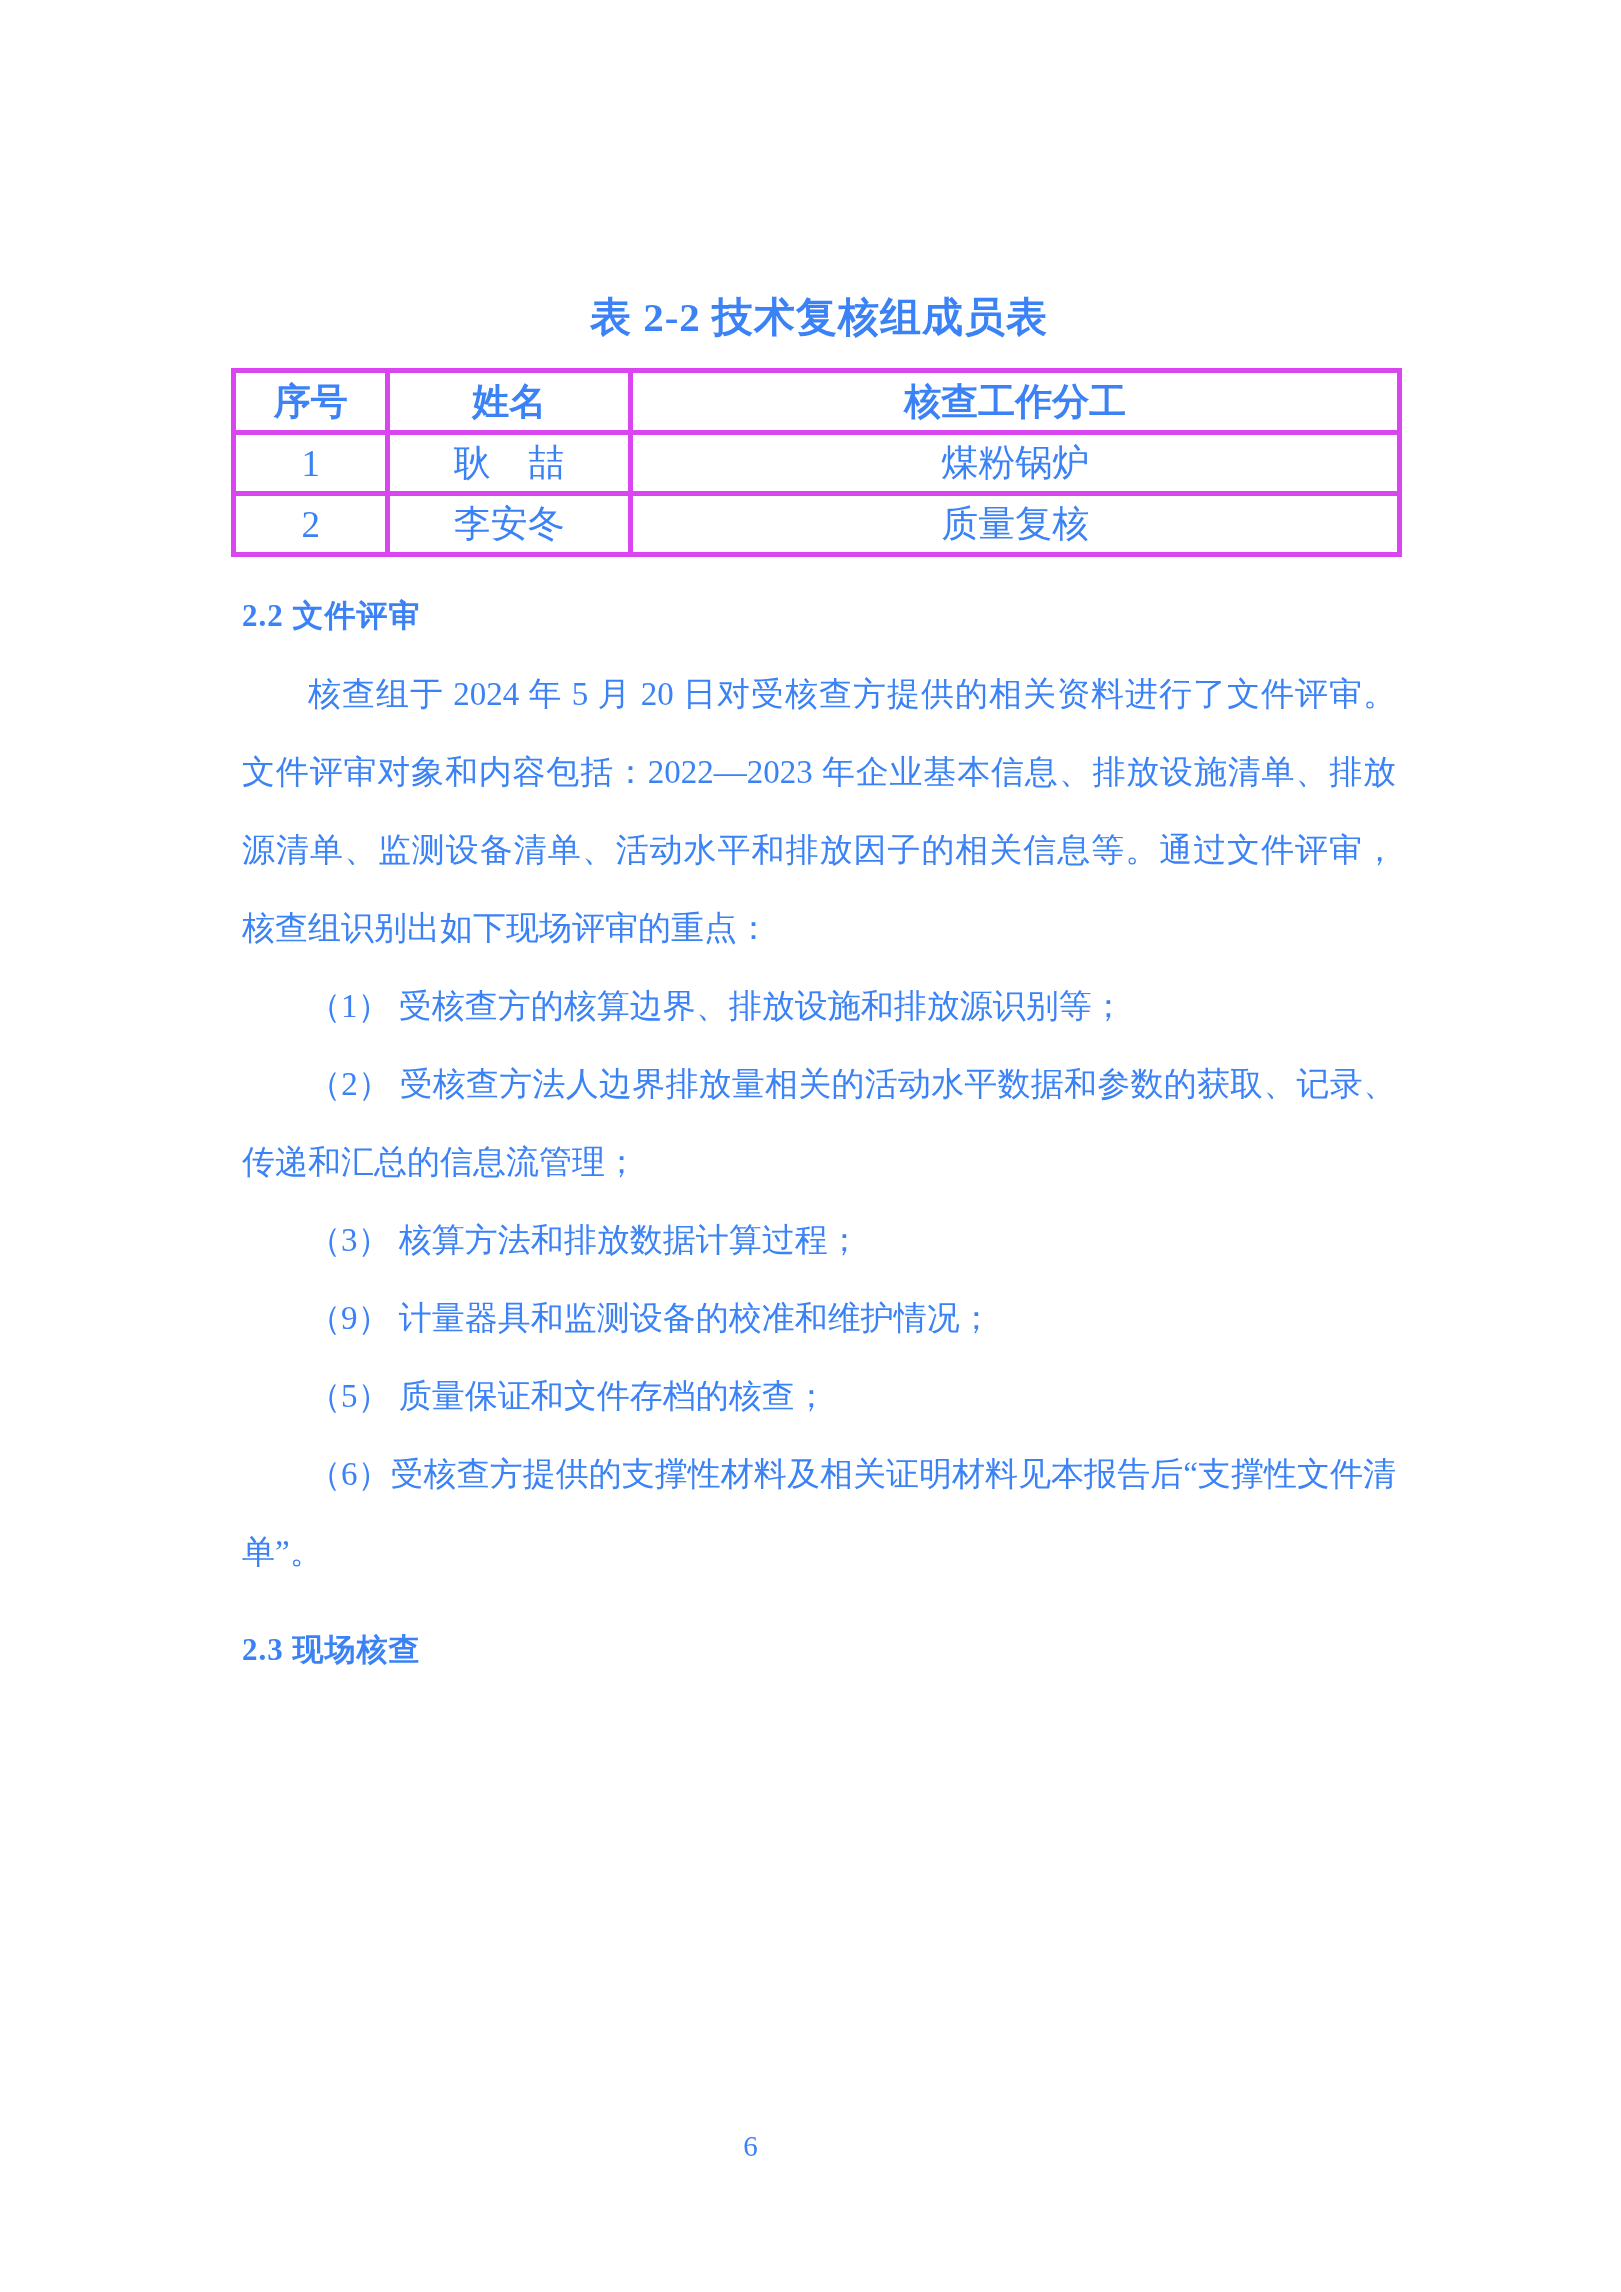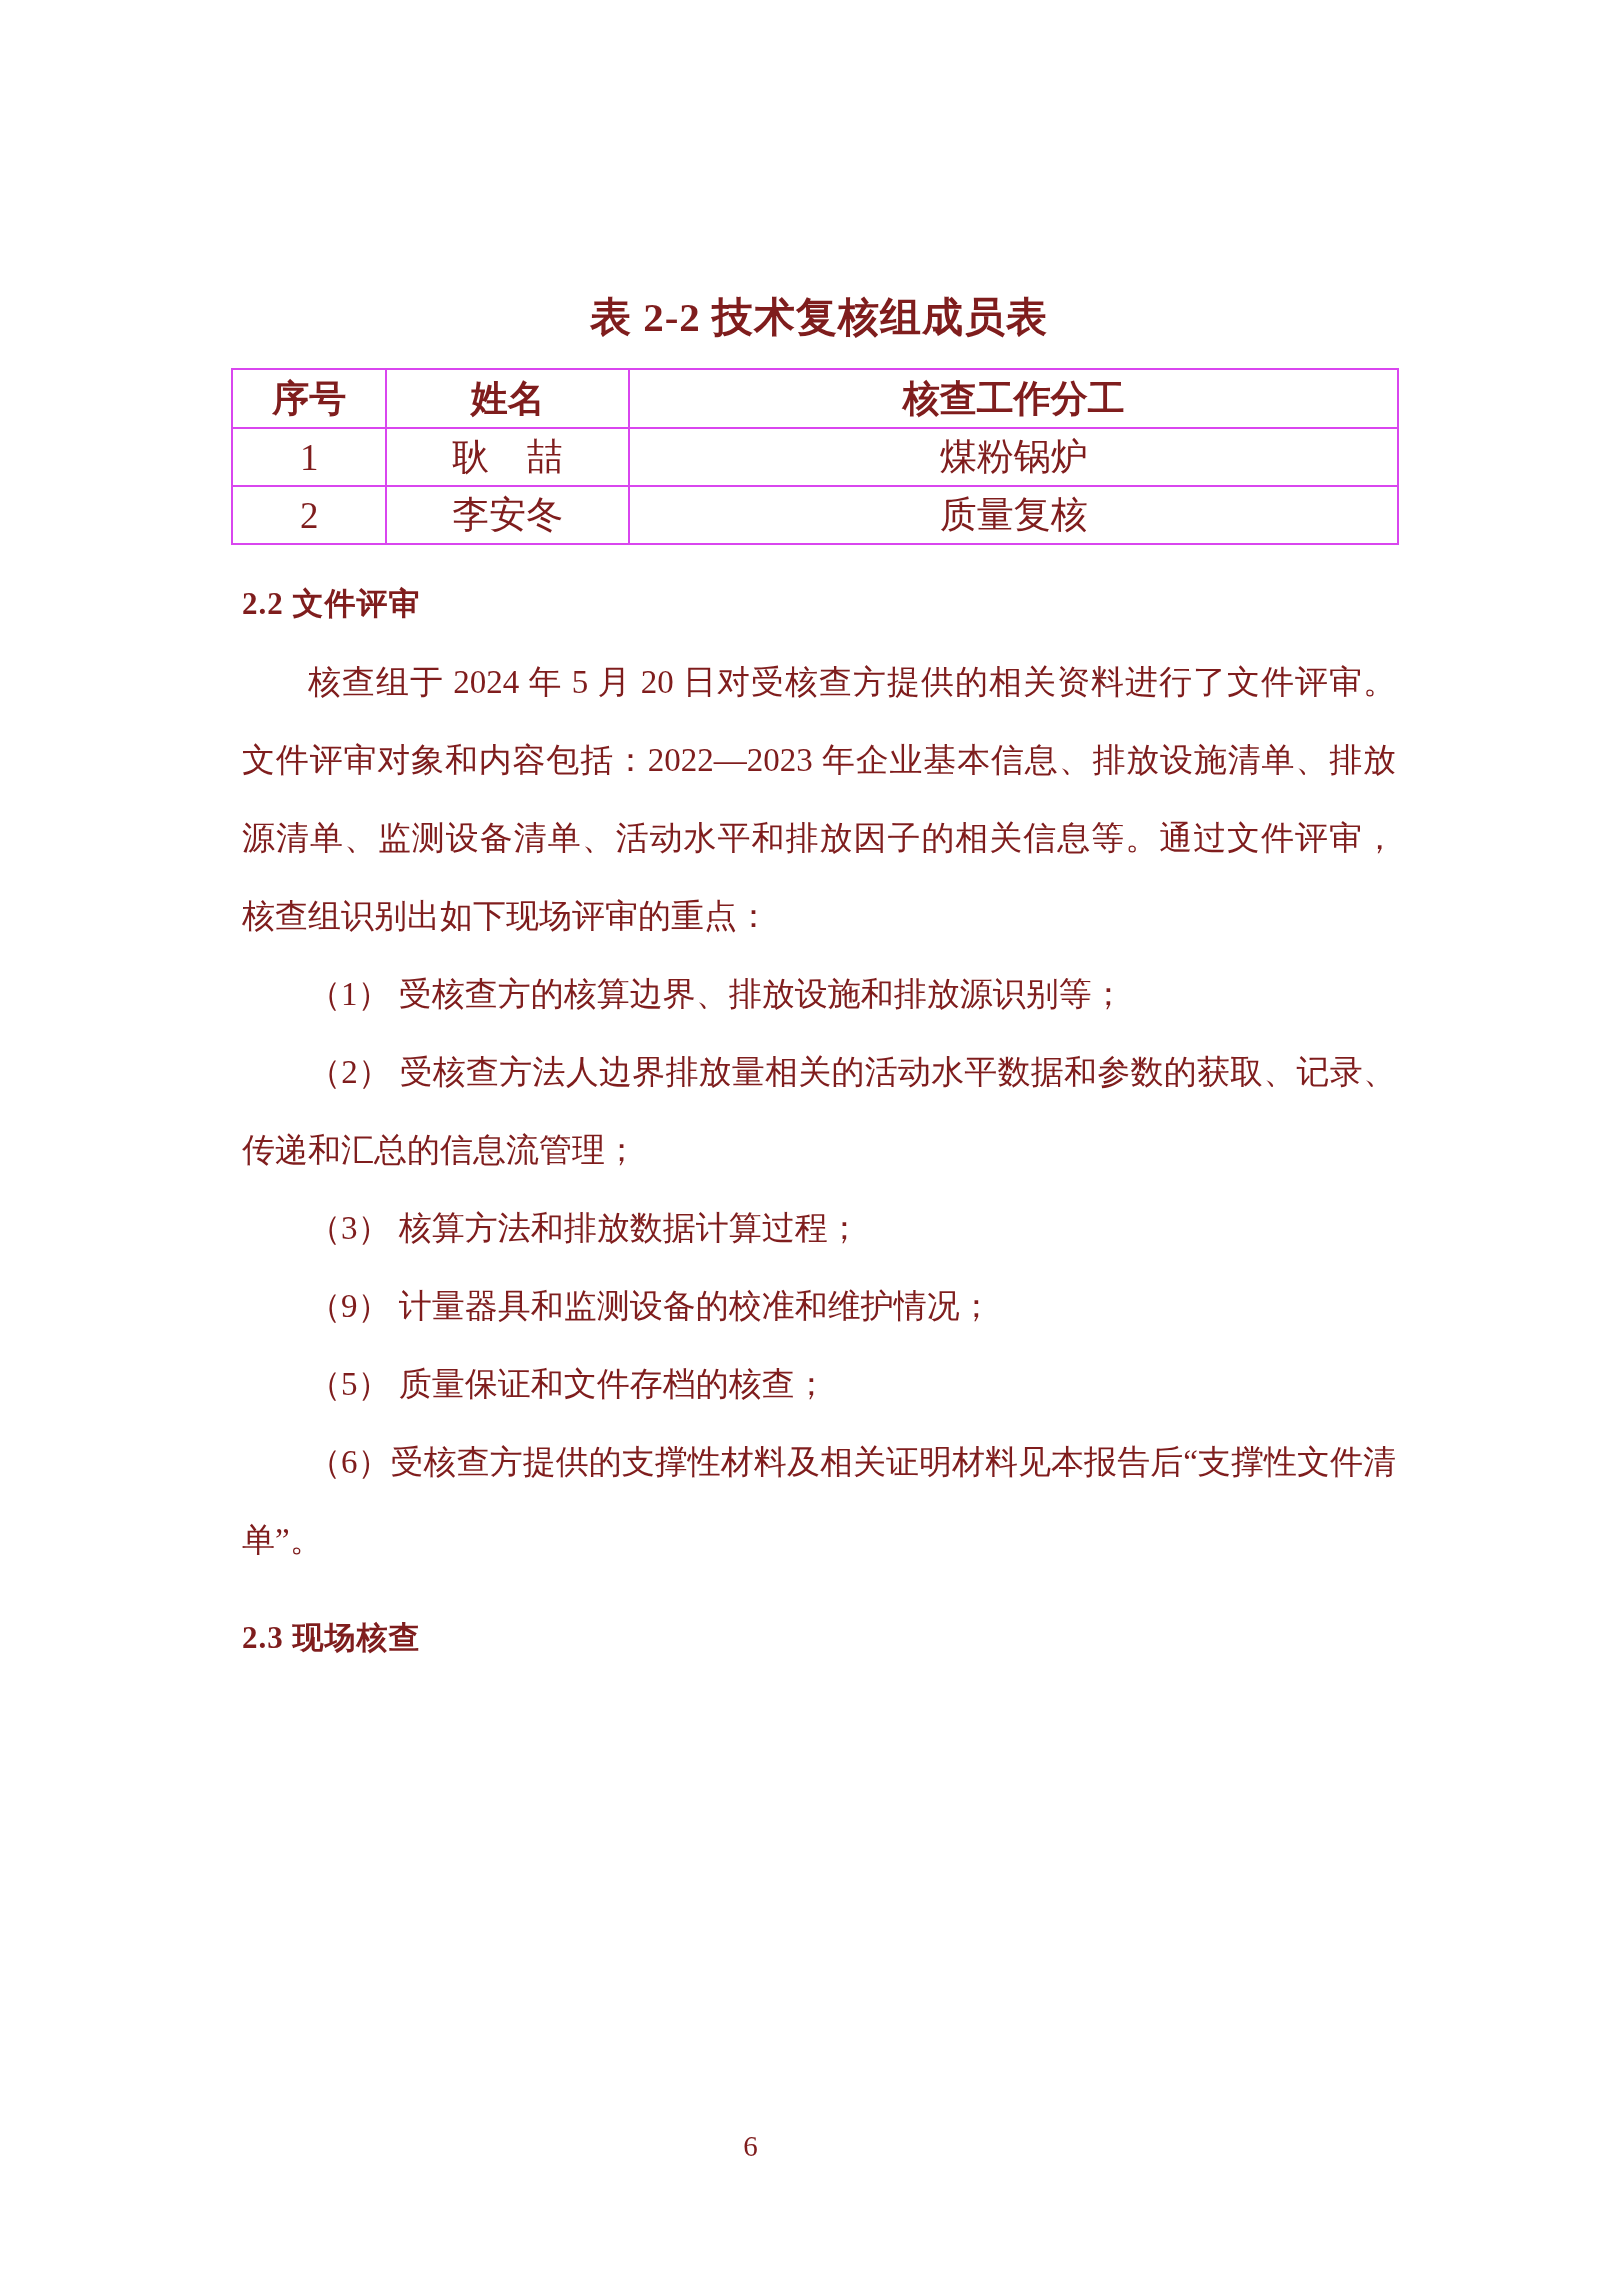--- a/index.html
+++ b/index.html
@@ -5,21 +5,21 @@
   html, body {
     margin: 0;
     padding: 0;
     background: #ffffff;
   }
   .page {
     position: relative;
     width: 1501px;
     height: 2293px;
     background: #ffffff;
-    color: #7f1d1d;
+    color: #3b82f6;
     font-family: "Liberation Serif", "DejaVu Serif", serif;
     overflow: hidden;
     box-sizing: border-box;
   }
   .content {
     position: absolute;
     left: 242px;
     top: 294px;
     width: 1154px;
   }
@@ -32,21 +32,21 @@
     letter-spacing: 1px;
   }
   table.members-table {
     border-collapse: collapse;
     table-layout: fixed;
     width: 1166px;
     margin-left: -10.8px;
   }
   table.members-table th,
   table.members-table td {
-    border: 2px solid #d946ef;
+    border: 5px solid #d946ef;
     text-align: center;
     vertical-align: middle;
     font-size: 37px;
     padding: 0;
     overflow: hidden;
   }
   table.members-table th {
     font-weight: bold;
     height: 57px;
   }

